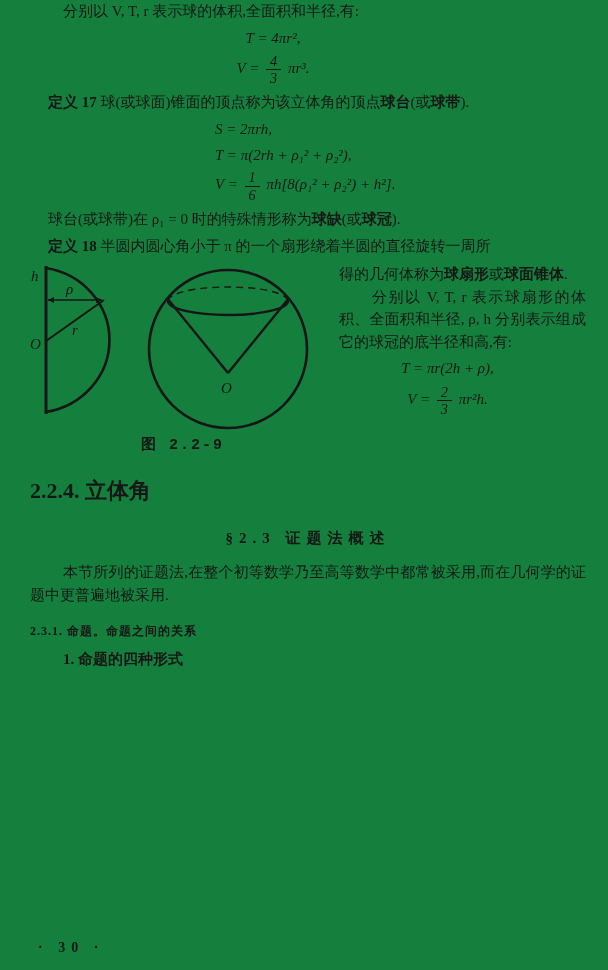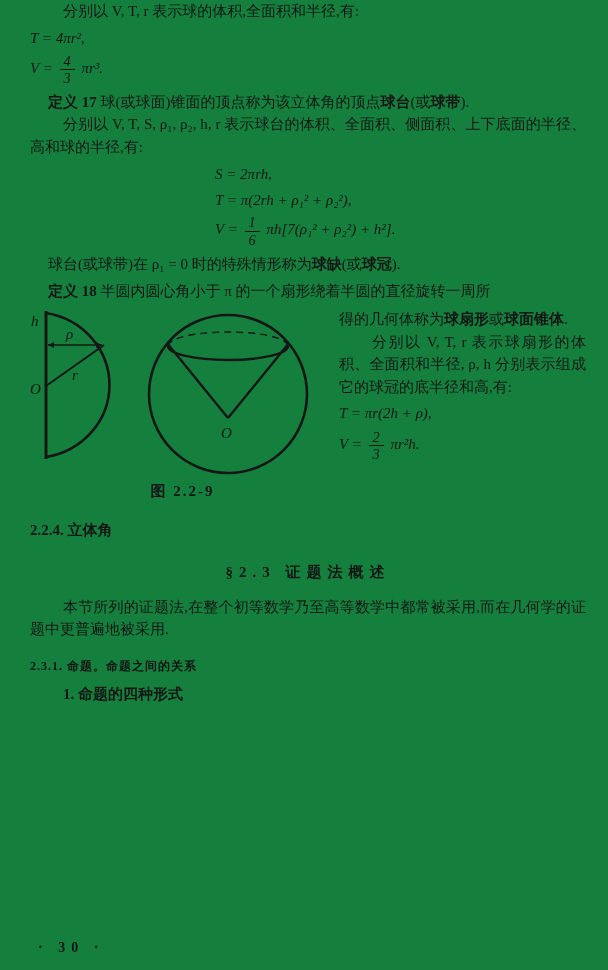--- a/index.html
+++ b/index.html
@@ -14,40 +14,40 @@
     line-height:1.5;
     padding:0 22px 0 30px;
     overflow:hidden;
   }
   p { margin:0; text-align:justify; }
   .ind2 { text-indent:2.2em; }
   .ind1 { text-indent:1.2em; }
   b, .bold { font-weight:bold; }
   .math { font-style:italic; }
   .formula-center {
-    text-align:left; font-style:italic;
+    text-align:center; font-style:italic;
     padding-right:70px; margin:4px 0;
   }
   .formula-block { margin:5px 0 5px 185px; font-style:italic; }
   .formula-block > div { margin:3px 0; }
   .frac {
     display:inline-flex; flex-direction:column; align-items:center;
     vertical-align:middle; line-height:1.15; margin:0 3px; font-size:0.95em;
   }
   .frac .num { border-bottom:1.5px solid #161616; padding:0 4px; }
   .frac .den { padding:0 4px; }
   .figure-row { display:flex; margin-top:6px; }
   .figure-col { width:305px; flex:none; }
   .fig-pair { display:flex; align-items:flex-start; }
-  .fig-caption { text-align:center; font-weight:bold; margin-top:4px; letter-spacing:2px; }
+  .fig-caption { text-align:center; font-weight:bold; margin-top:4px; letter-spacing:2px;font-family:Liberation Mono, monospace; }
   .fig-text { flex:1; padding-left:4px; }
   .fig-text .formula-center { padding-right:30px; }
   svg { display:block; }
   svg text { font-family:"Liberation Serif","DejaVu Serif",serif; font-style:italic; font-size:15px; fill:#161616; }
-  .h-sec { font-size:15px; font-weight:bold; margin:16px 0 10px 0; }
+  .h-sec { font-size:22px; font-weight:bold; margin:16px 0 10px 0; }
   .h-big {
     font-size:15px; font-weight:bold; text-align:center;
     letter-spacing:6px; margin:20px 0 12px 0;
   }
   .h-sub { font-size:12px; font-weight:bold; margin:16px 0 8px 0; letter-spacing:1px; }
   .item-bold { font-weight:bold; text-indent:2.2em; margin-top:6px; }
   .footer {
     position:absolute; left:38px; bottom:12px;
     font-weight:bold; font-size:14px; letter-spacing:6px;
   }
@@ -66,31 +66,30 @@
     <span>V =</span>
     <span class="frac">
       <span class="num">4</span>
       <span class="den">3</span>
     </span>
     <span>πr³.</span>
   </div>
 
   <p class="ind1"><b>定义 17</b><span>  球(或球面)锥面的顶点称为该立体角的顶点</span><b>球台</b><span>(或</span><b>球带</b><span>).</span></p>
 
-  <p class="ind2">分别以 V, T, S, ρ₁, ρ₂, h, r 表示球台的体积、全面积、侧面积、上下底面的半径、高和球的半径,有:</p>
   <div class="formula-block">
     <div>S = 2πrh,</div>
     <div>T = π(2rh + ρ₁² + ρ₂²),</div>
     <div>
       <span>V =</span>
       <span class="frac">
         <span class="num">1</span>
         <span class="den">6</span>
       </span>
-      <span>πh[7(ρ₁² + ρ₂²) + h²].</span>
+      <span>πh[8(ρ₁² + ρ₂²) + h²].</span>
     </div>
   </div>
 
   <p class="ind1 mt4"><span>球台(或球带)在 ρ₁ = 0 时的特殊情形称为</span><b>球缺</b><span>(或</span><b>球冠</b><span>).</span></p>
 
   <p class="ind1 mt4"><b>定义 18</b><span>  半圆内圆心角小于 π 的一个扇形绕着半圆的直径旋转一周所</span></p>
 
   <div class="figure-row">
     <div class="figure-col">
       <div class="fig-pair">

